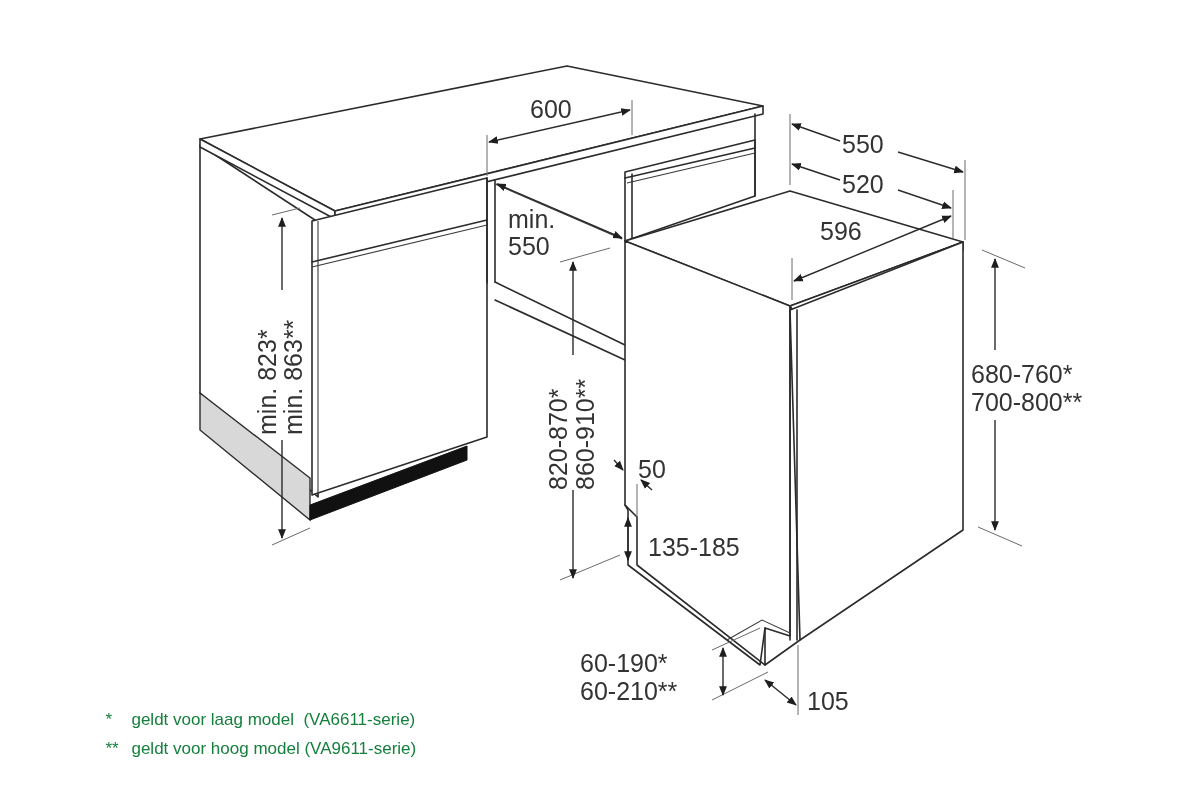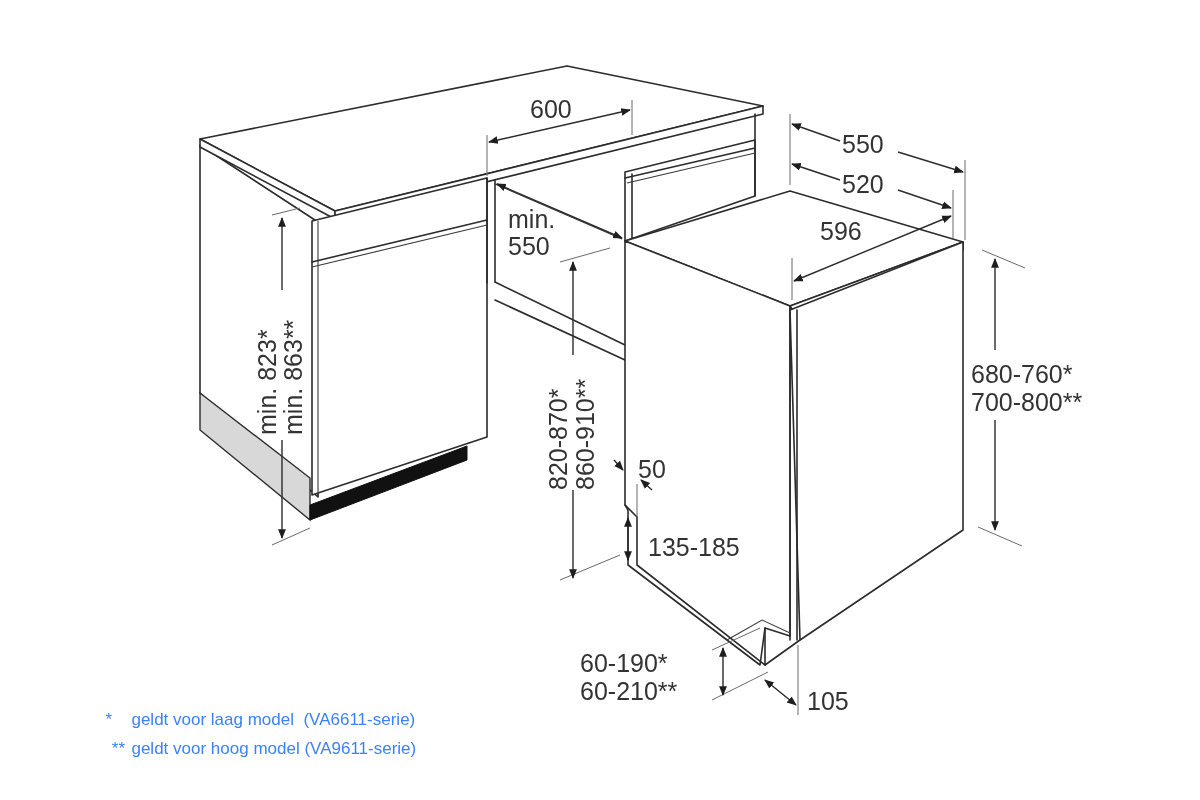--- a/index.html
+++ b/index.html
@@ -6,21 +6,21 @@
     body { width: 1200px; height: 800px; overflow: hidden; position: relative; font-family: "Liberation Sans", sans-serif; }
     #diagram { position: absolute; left: 0; top: 0; width: 1200px; height: 800px; }
     .ln { stroke: #2b2b2b; stroke-width: 1.6; fill: none; stroke-linejoin: round; stroke-linecap: round; }
     .thin { stroke: #3a3a3a; stroke-width: 1.1; fill: none; }
     .ext { stroke: #6a6a6a; stroke-width: 1; fill: none; }
     .face { fill: #ffffff; stroke: #2b2b2b; stroke-width: 1.6; stroke-linejoin: round; }
     .grey { fill: #d8d8d8; stroke: #2b2b2b; stroke-width: 1.4; }
     .dark { fill: #111111; stroke: #111; stroke-width: 1; }
     .dim { stroke: #2b2b2b; stroke-width: 1.4; fill: none; }
     .lbl { font-family: "Liberation Sans", sans-serif; font-size: 25px; fill: #333333; }
-    .note { position: absolute; font-family: "Liberation Sans", sans-serif; font-size: 17px; color: #3b82f6; white-space: pre; }
+    .note { position: absolute; font-family: "Liberation Sans", sans-serif; font-size: 17px; color: #15803d; white-space: pre; }
     .note .mark { display: inline-block; width: 26px; }
   </style>
 </head>
 <body>
 
 <svg id="diagram" viewBox="0 0 1200 800" xmlns="http://www.w3.org/2000/svg">
   <defs>
     <marker id="ah" viewBox="0 0 10 10" refX="9" refY="5" markerWidth="7" markerHeight="7" orient="auto-start-reverse">
       <path d="M0,1 L10,5 L0,9 z" fill="#1e1e1e"></path>
     </marker>
@@ -149,15 +149,15 @@
     <text class="lbl" x="580" y="672">60-190*</text>
     <text class="lbl" x="580" y="700">60-210**</text>
 
     <text class="lbl" x="807" y="710">105</text>
   </g>
 </svg>
 
 <div class="note" style="left:96px; top:690px;">
   <span class="mark">*</span><span>geldt voor laag model  (VA6611-serie)</span>
 </div>
-<div class="note" style="left:96px; top:719px;text-align:center;">
+<div class="note" style="left:96px; top:719px;">
   <span class="mark">**</span><span>geldt voor hoog model (VA9611-serie)</span>
 </div>
 
 </body></html>

